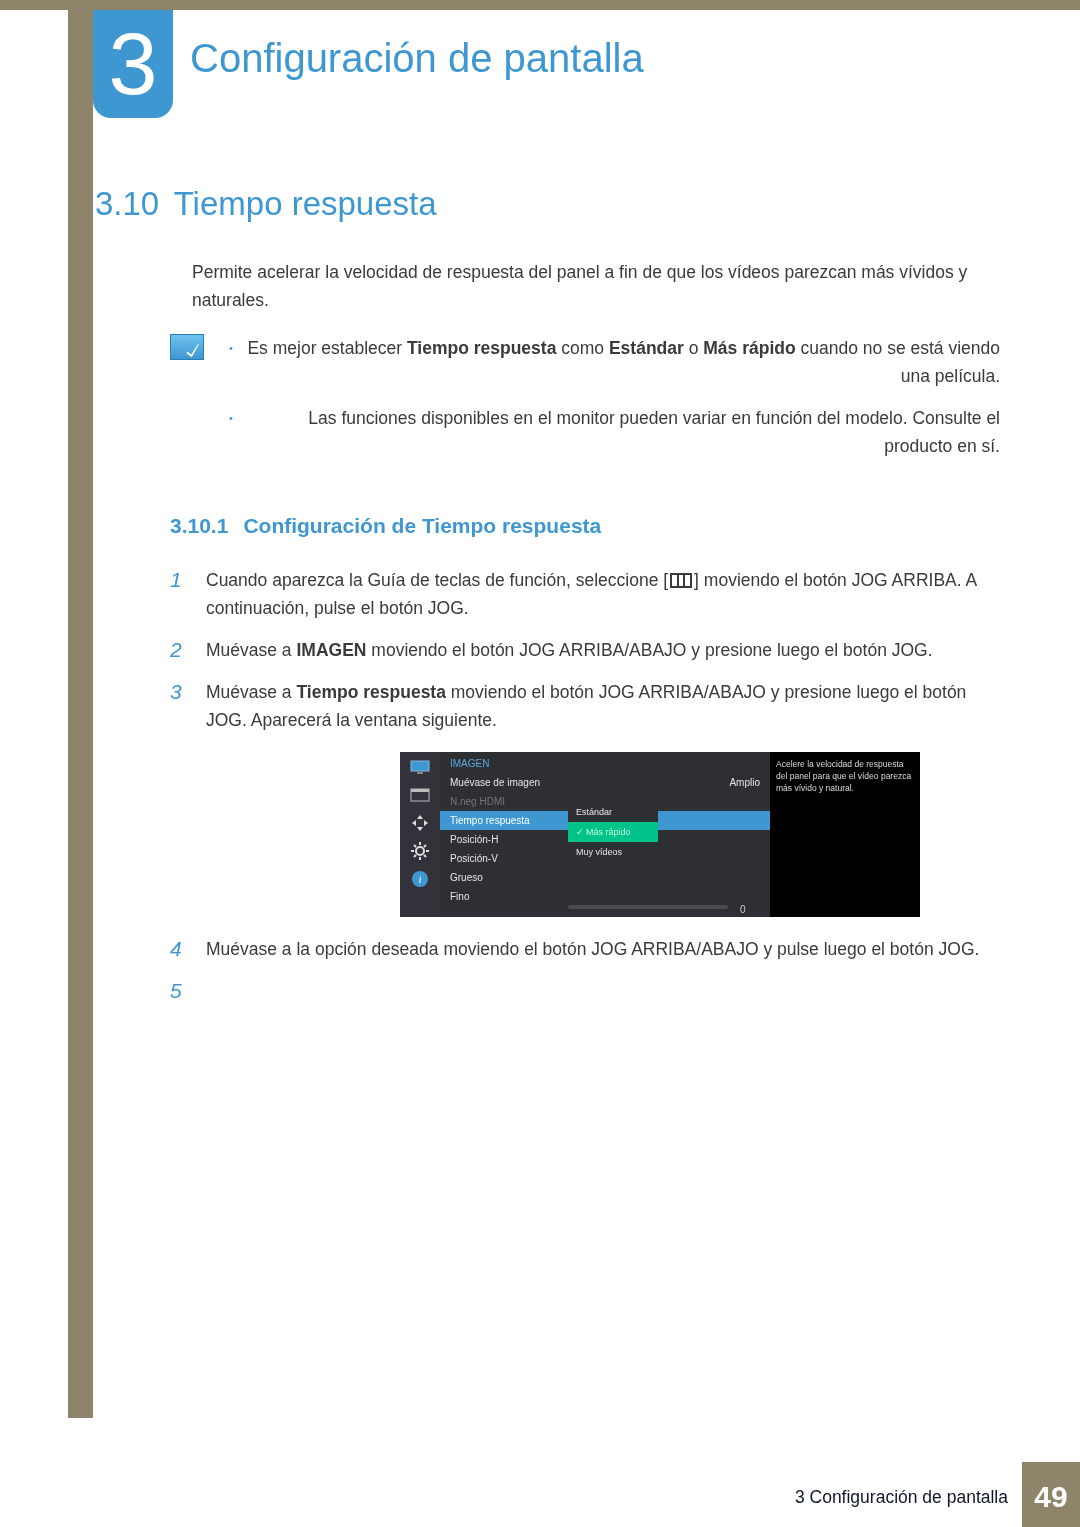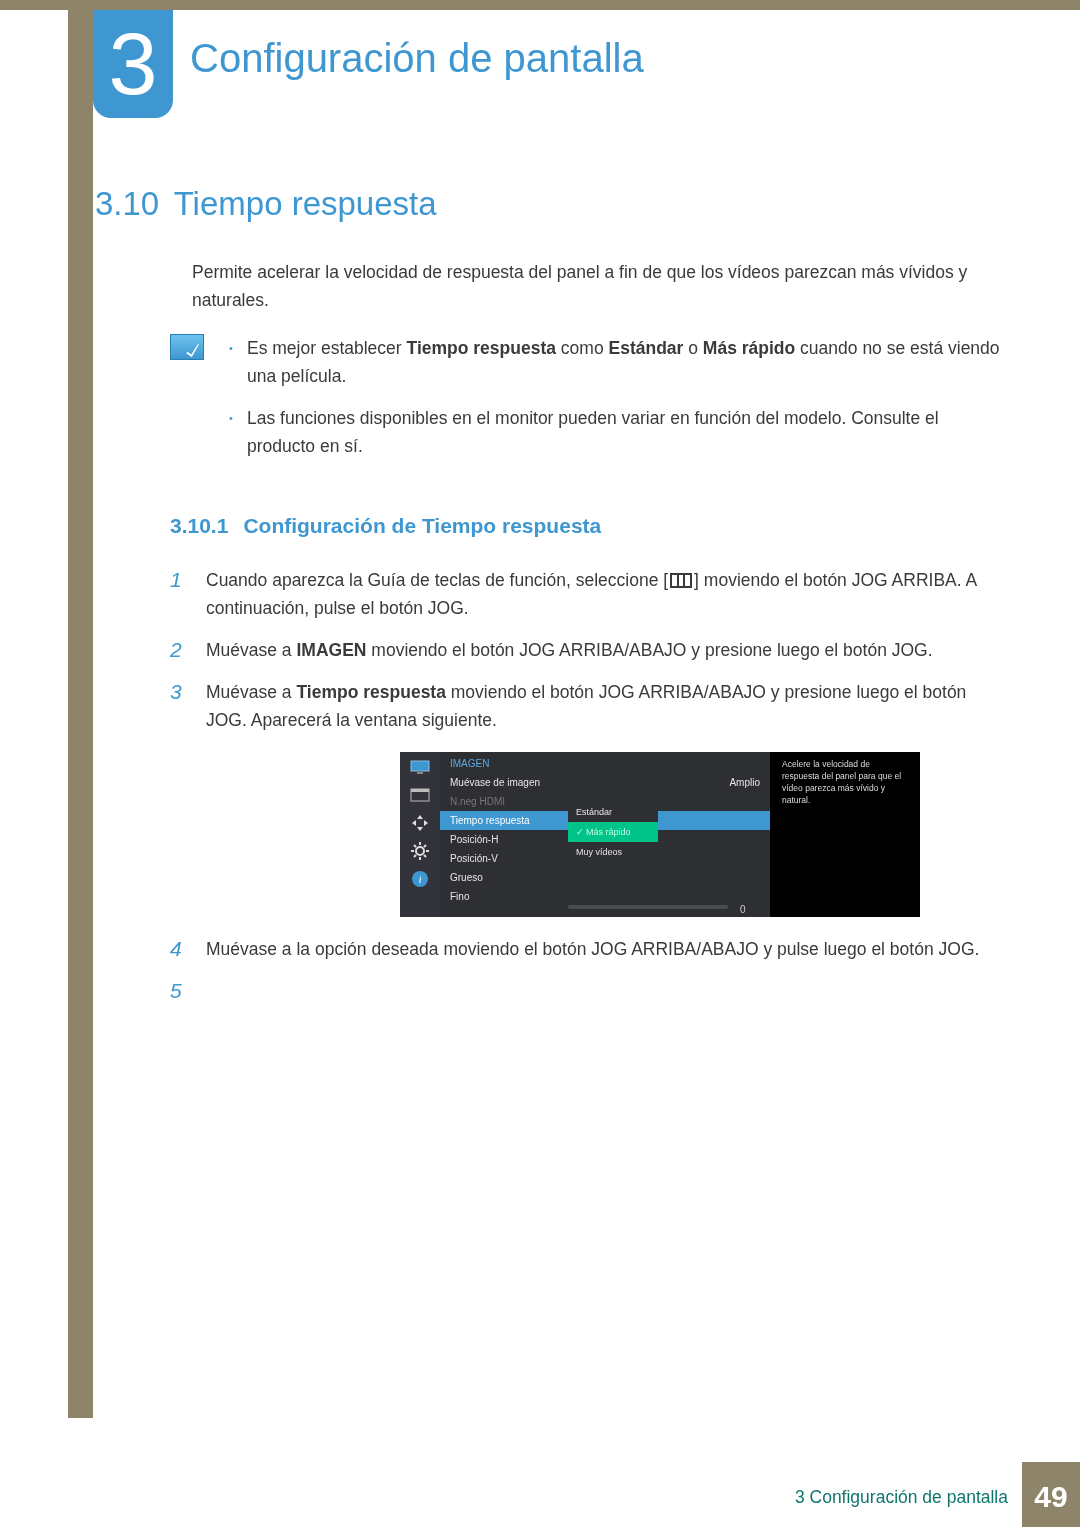--- a/index.html
+++ b/index.html
@@ -72,21 +72,21 @@
   }
   .note-icon::after {
     content:"";
     position:absolute; right:3px; bottom:2px;
     width:14px; height:12px;
     background:#fff;
     clip-path: polygon(0 60%, 35% 100%, 100% 0, 90% 0, 35% 78%, 10% 50%);
     transform: rotate(-8deg);
   }
   .note-list { list-style: none; font-size: 17.5px; line-height: 28px; }
-  .note-list li { position: relative; padding-left: 18px; margin-bottom: 14px; }
+  .note-list li { position: relative; padding-left: 18px; margin-bottom: 14px; text-align: right; }
   .note-list li::before {
     content:"•"; color:#3e97d1; position:absolute; left:0; font-size: 11px; top:0;
   }
   .bold-term { font-weight: 700; color: #3a3a3a; }
   .subsection-row {
     margin-left: 75px;
     color:#3e97d1; font-size:21px; font-weight:700;
     margin-bottom: 28px;
   }
   .subsection-row .num { margin-right: 15px; }
@@ -127,41 +127,41 @@
     width: 40px; background:#32333a;
     display:flex; flex-direction:column; align-items:center;
     padding-top:6px; gap:10px;
   }
   .osd-ic { width:22px; height:18px; display:flex; align-items:center; justify-content:center; }
   .osd-mid { flex:1; background:#2e2f33; position:relative; }
   .osd-mid-header { color:#5aa8e0; padding:6px 10px 4px; font-size:10px; }
   .osd-row { padding:4px 10px; font-size:10px; color:#e6e6e6; display:flex; justify-content:space-between; }
   .osd-row.dim { color:#777; }
   .osd-row.sel { background:#3e97d1; color:#fff; }
-  .osd-right { width:150px; background:#000; padding:6px 12px; font-size:8.5px; line-height:12px; color:#ddd; }
+  .osd-right { width:150px; background:#000; padding:6px 6px; font-size:8.5px; line-height:12px; color:#ddd; }
   .osd-dropdown {
     position:absolute; left:128px; top:50px;
     width:90px; background:#2e2f33;
   }
   .osd-drop-item { font-size:9px; padding:5px 8px; color:#e6e6e6; }
   .osd-drop-item.sel { background:#00c389; color:#c1ffe0; }
   .osd-drop-item.sel::before { content:"✓ "; }
   .osd-slider {
     position:absolute; left:128px; bottom:8px; width:160px; height:4px;
     background:#4a4b4f; border-radius:2px;
   }
   .osd-slider-val { position:absolute; left:300px; bottom:2px; font-size:10px; color:#ccc; }
 
   
   .footer {
     position:absolute; bottom:0; left:0; right:0; height:60px;
     display:flex; justify-content:flex-end; align-items:center;
   }
   .footer-text {
-    font-size:17.5px; color:#0f766e; padding-right:14px;
+    font-size:17.5px; color:#0f172a; padding-right:14px;
   }
   .footer-page {
     width:58px; height:71px; background:#8d846a;
     color:#fff; font-size:30px; font-weight:700;
     display:flex; align-items:center; justify-content:center;
   }
 </style>
 </head>
 <body>
 

